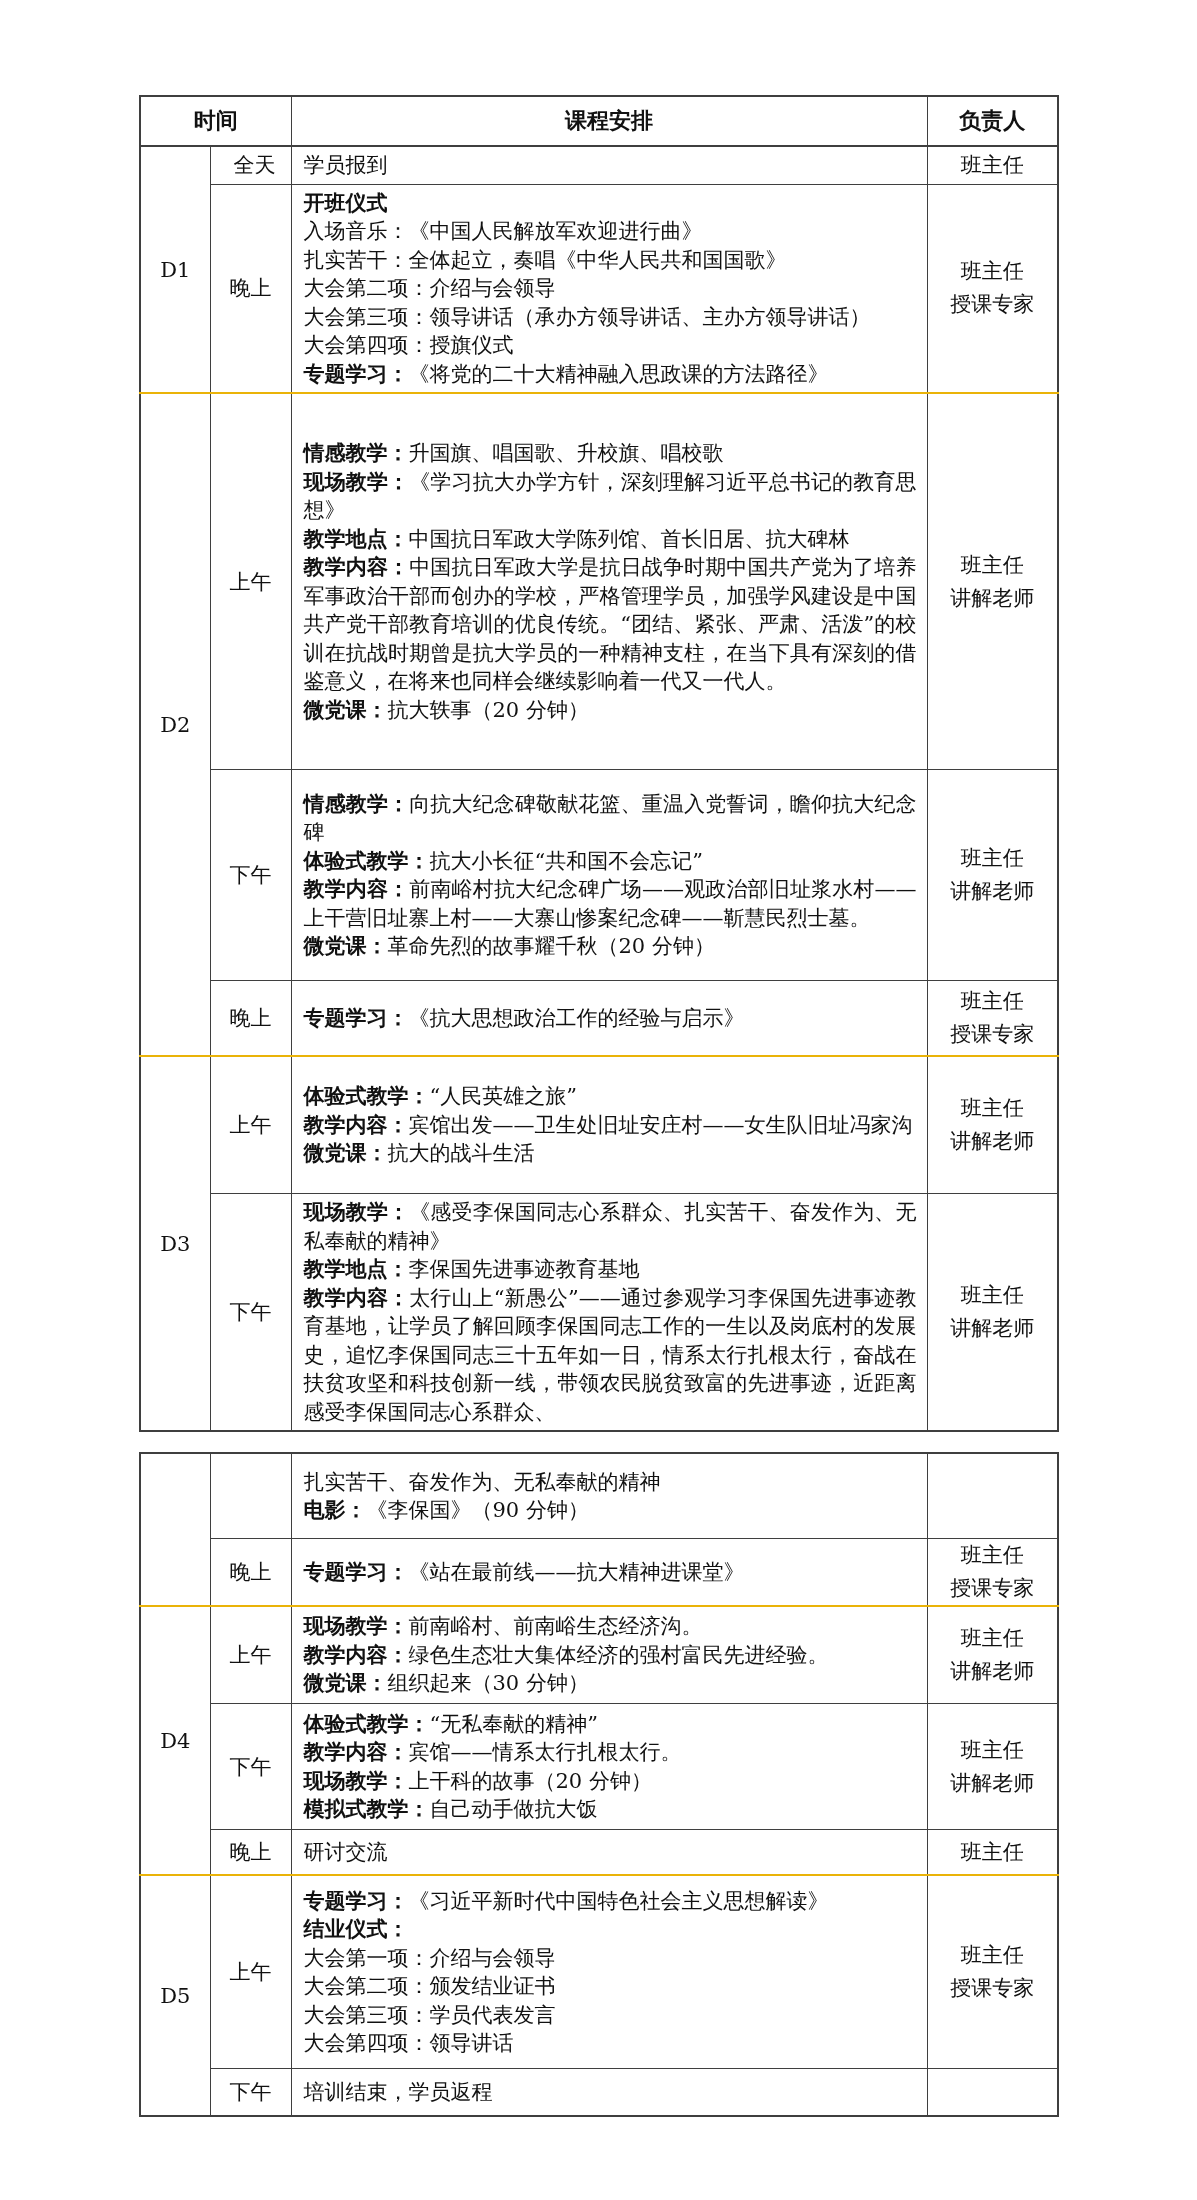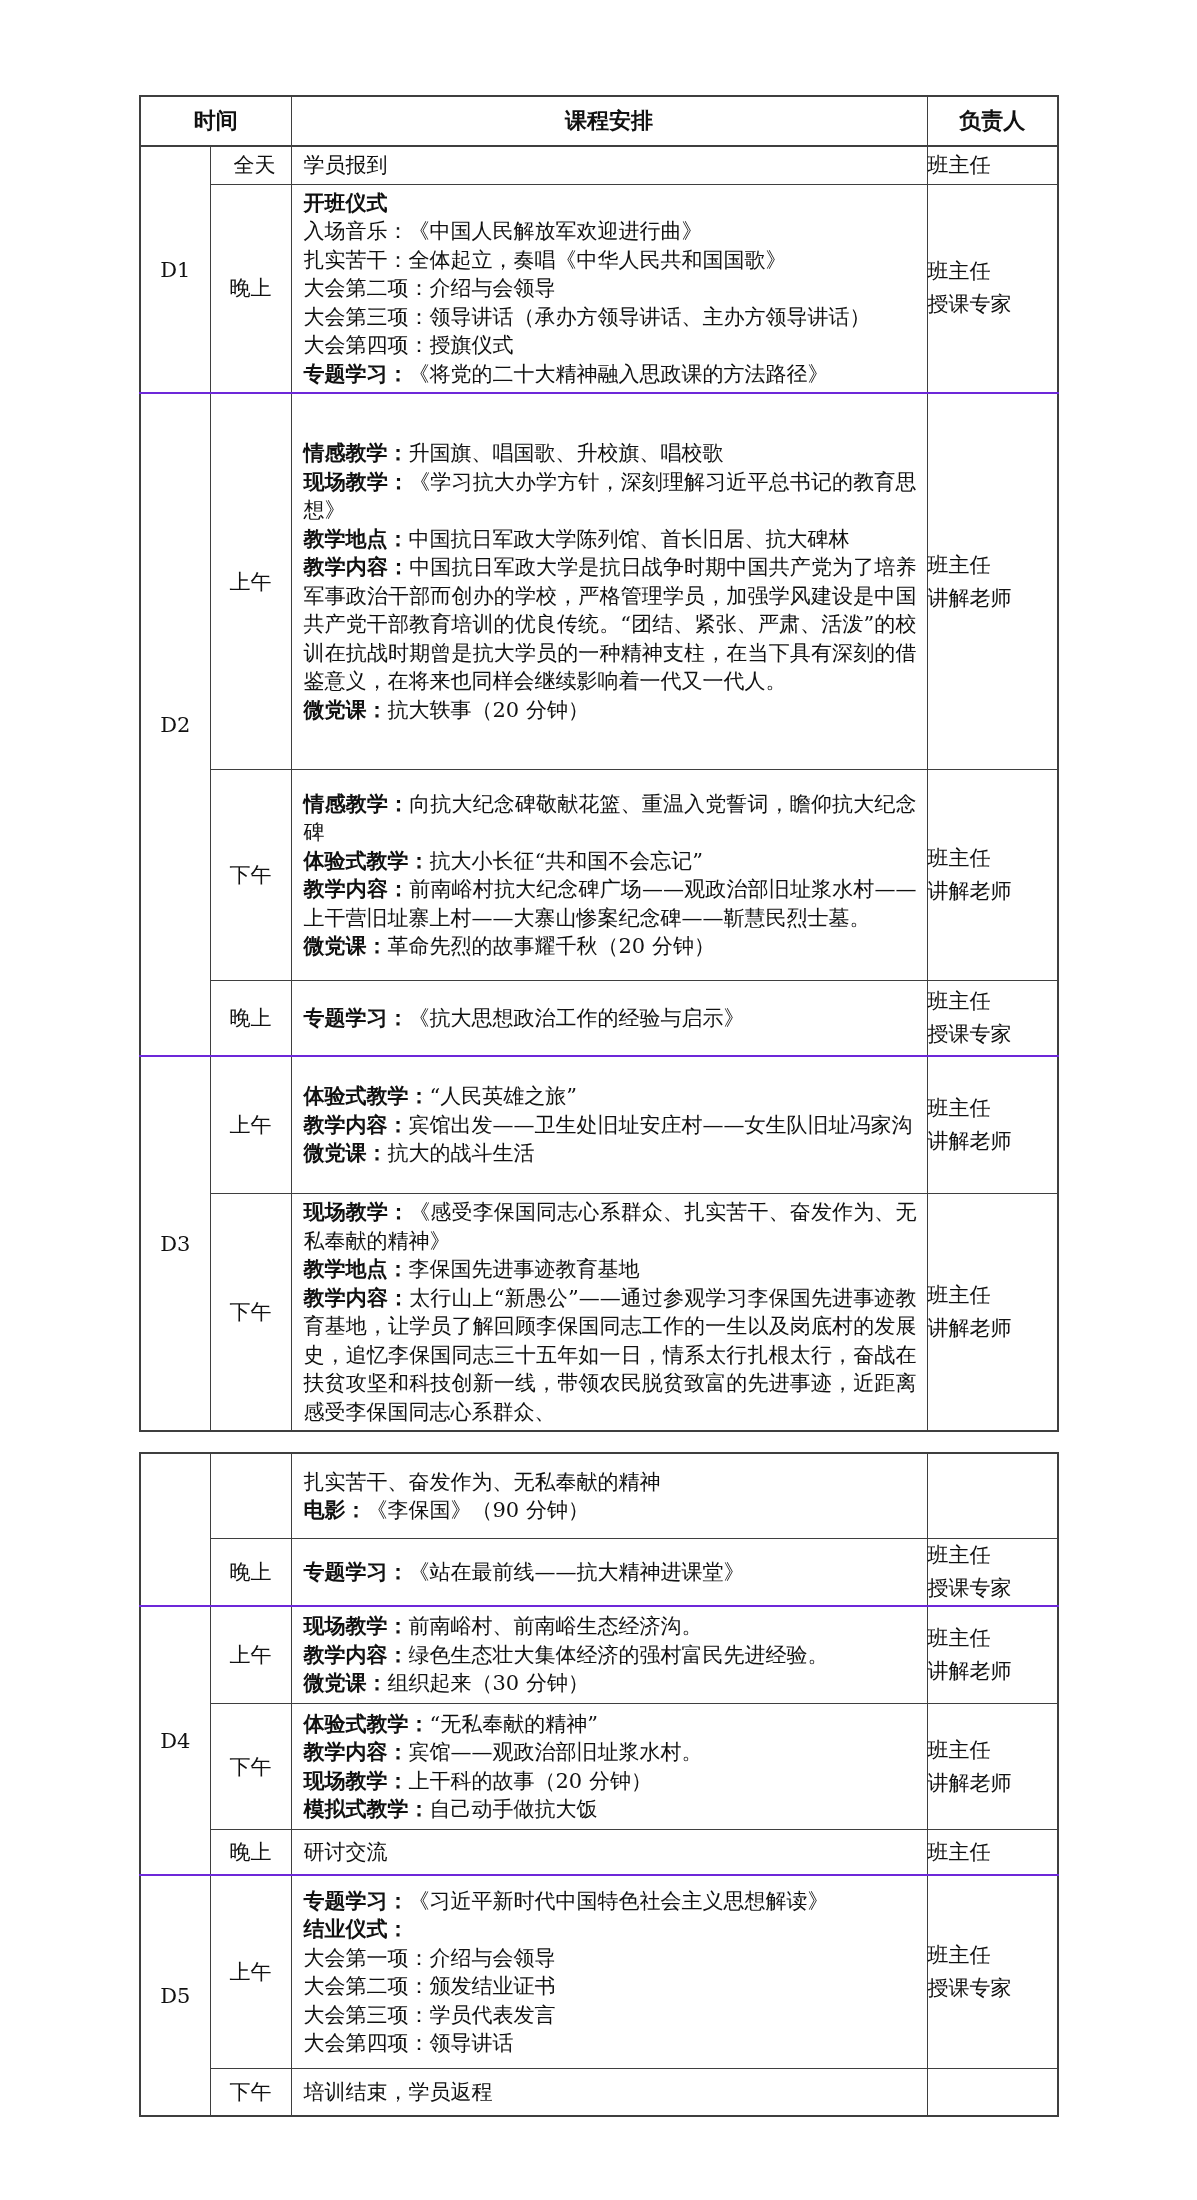--- a/index.html
+++ b/index.html
@@ -11,24 +11,24 @@
   .page{position:absolute;left:139px;top:95px;width:918px;}
   table{border-collapse:collapse;table-layout:fixed;width:918px;border:2px solid #3f3f3f;}
   table + table{margin-top:20px;}
   td{border:1px solid #3f3f3f;padding:0;font-size:21px;}
   col.c-day{width:70px;}
   col.c-time{width:81px;}
   col.c-main{width:636px;}
   col.c-lead{width:131px;}
   td.hd{font-weight:bold;text-align:center;vertical-align:middle;height:48px;font-size:22px;}
   td.day,td.time{text-align:center;vertical-align:middle;}
-  td.lead{vertical-align:middle;line-height:33px;}
+  td.lead{text-align:center;vertical-align:middle;line-height:33px;}
   td.main{vertical-align:middle;text-align:justify;padding:4px 10px 4px 12px;line-height:28.5px;}
   .ln .b{font-weight:bold;}
-  tr.grp > td{border-top:2px solid #6d28d9;}
+  tr.grp > td{border-top:2px solid #eab308;}
   tr.hdr > td{border-bottom:2px solid #3f3f3f;}
 </style>
 </head>
 <body>
 
 <div class="page">
 
 <table>
   <colgroup>
         <col class="c-day">
@@ -187,21 +187,21 @@
     <td class="lead">
       <div>班主任</div>
       <div>讲解老师</div>
     </td>
   </tr>
 
   <tr>
     <td class="time" style="height:125px;">下午</td>
     <td class="main">
       <div class="ln"><span class="b">体验式教学：</span><span>“无私奉献的精神”</span></div>
-      <div class="ln"><span class="b">教学内容：</span><span>宾馆——观政治部旧址浆水村。</span></div>
+      <div class="ln"><span class="b">教学内容：</span><span>宾馆——情系太行扎根太行。</span></div>
       <div class="ln"><span class="b">现场教学：</span><span>上干科的故事（20 分钟）</span></div>
       <div class="ln"><span class="b">模拟式教学：</span><span>自己动手做抗大饭</span></div>
     </td>
     <td class="lead">
       <div>班主任</div>
       <div>讲解老师</div>
     </td>
   </tr>
 
   <tr>

